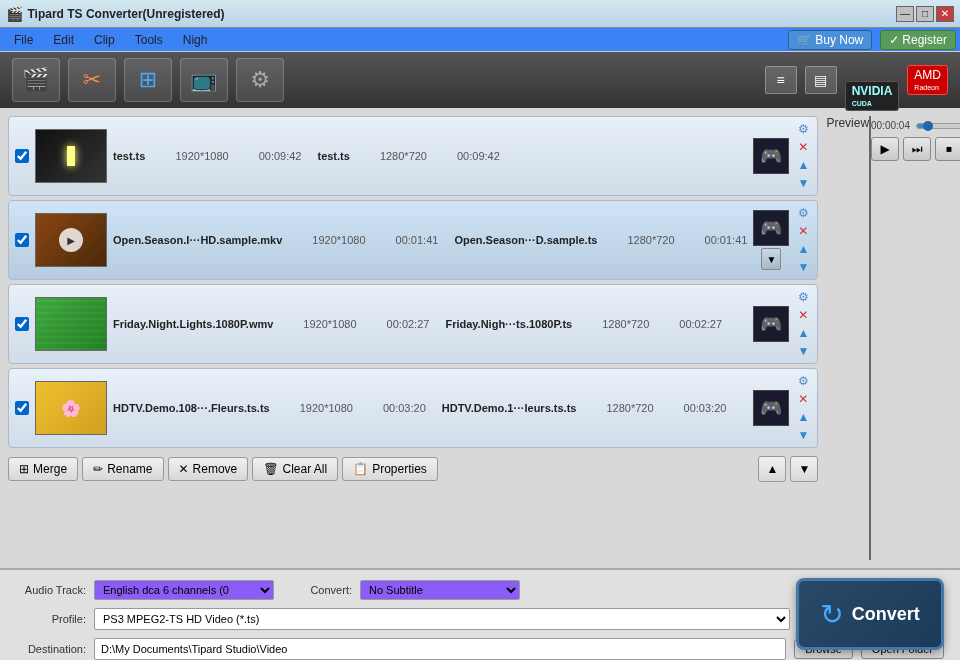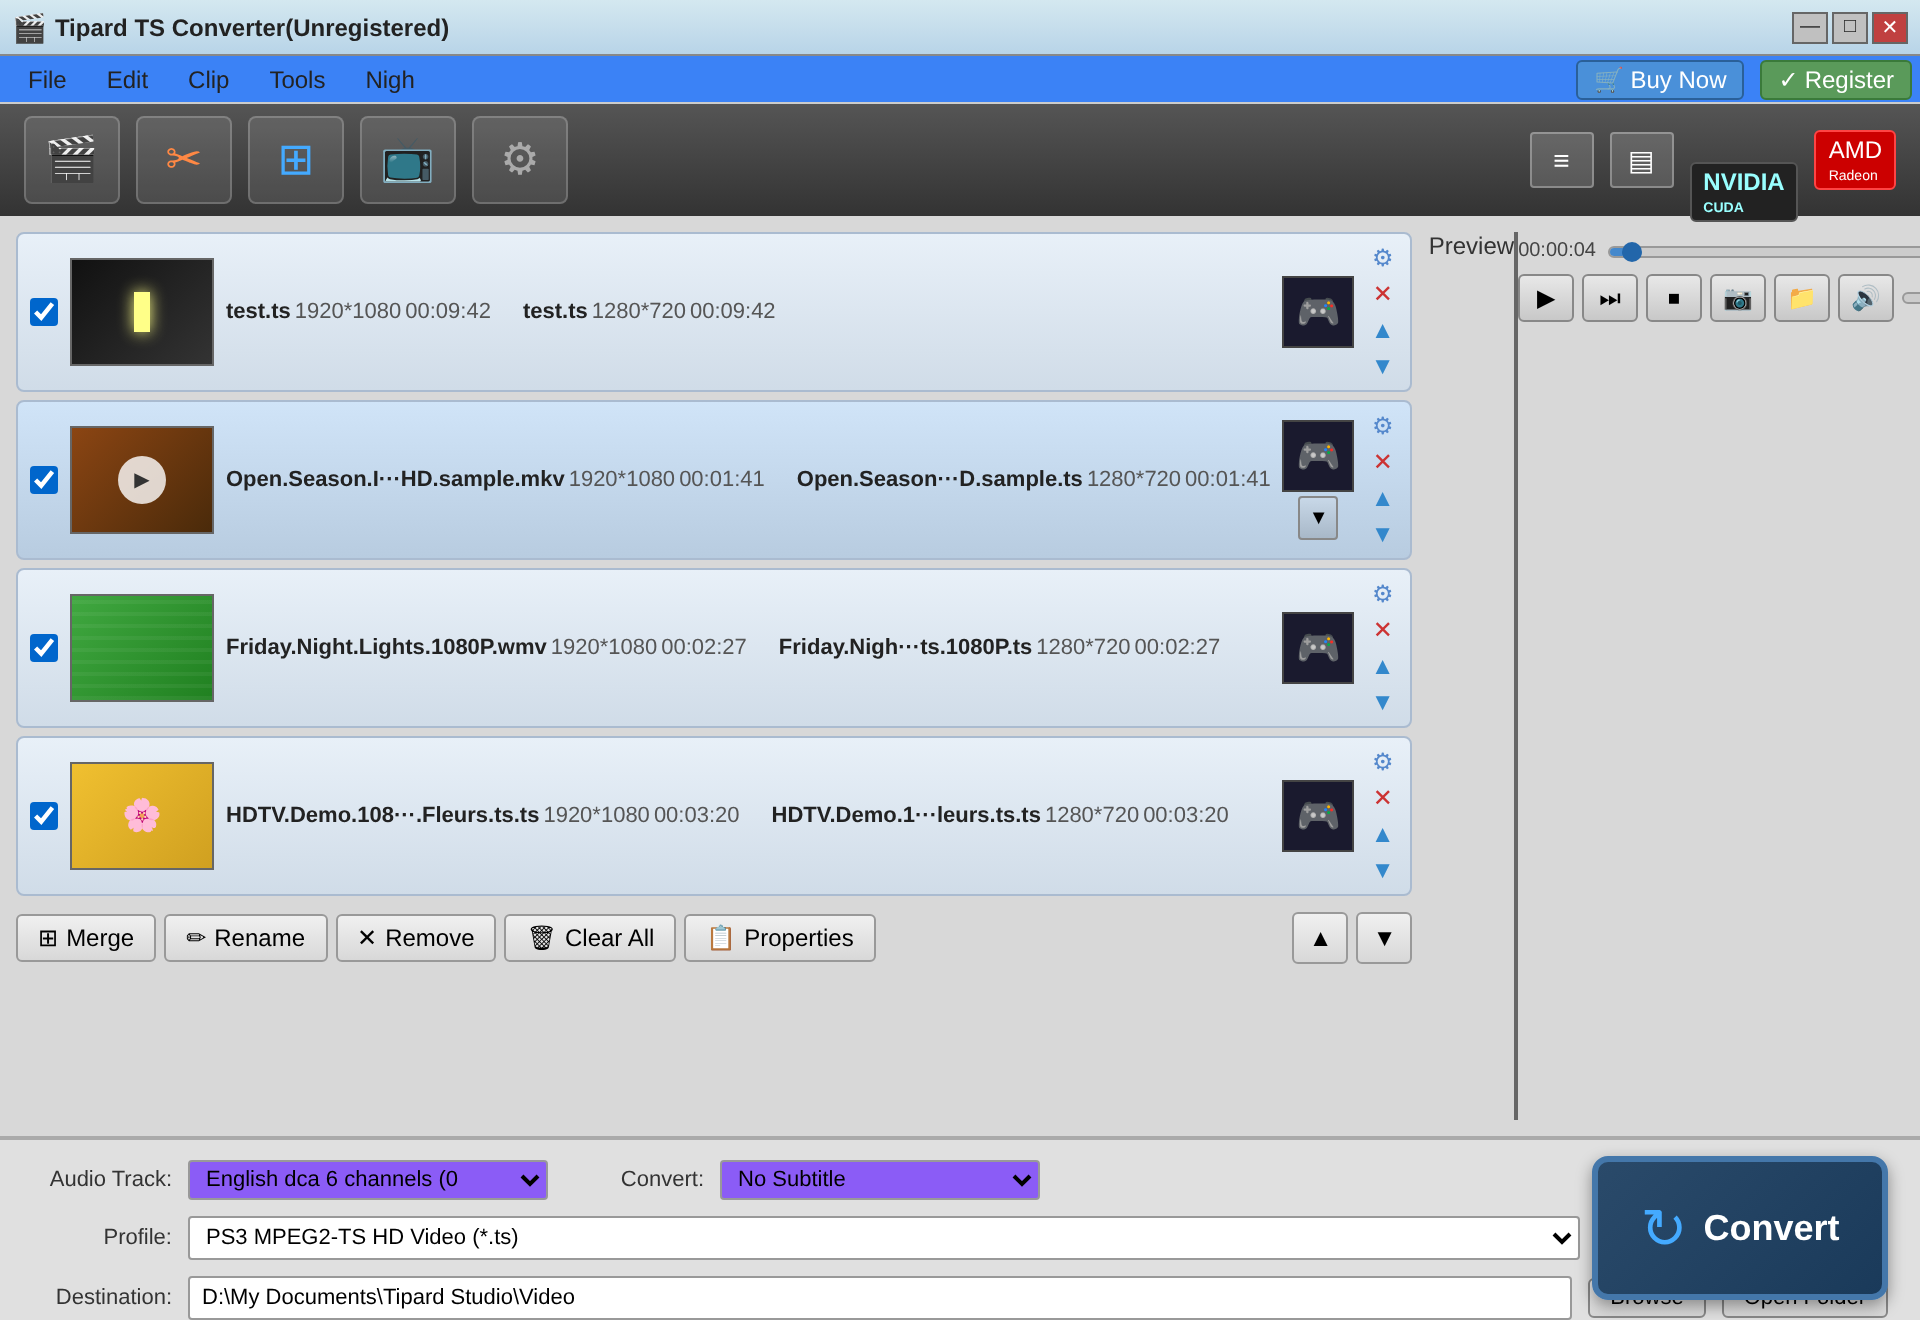--- a/index.html
+++ b/index.html
@@ -119,21 +119,21 @@
     .file-thumb {
       width: 72px; height: 54px;
       background: #111;
       border: 1px solid #666;
       overflow: hidden;
       flex-shrink: 0;
     }
     .file-info { flex: 1; display: flex; gap: 16px; }
     .file-col { display: flex; flex-direction: row; gap: 2px; }
     .file-name { font-weight: bold; color: #222; font-size: 11px; }
-    .file-meta { color: #555; font-size: 11px; }
+    .file-meta { color: #555; font-size: 11px; margin-left: 28px; }
     .file-device {
       width: 36px; height: 36px;
       background: #1a1a2e;
       border: 1px solid #444;
       display: flex; align-items: center; justify-content: center;
       font-size: 18px; color: #88f;
     }
     .file-actions {
       display: flex; flex-direction: column; gap: 2px; align-items: center;
     }

